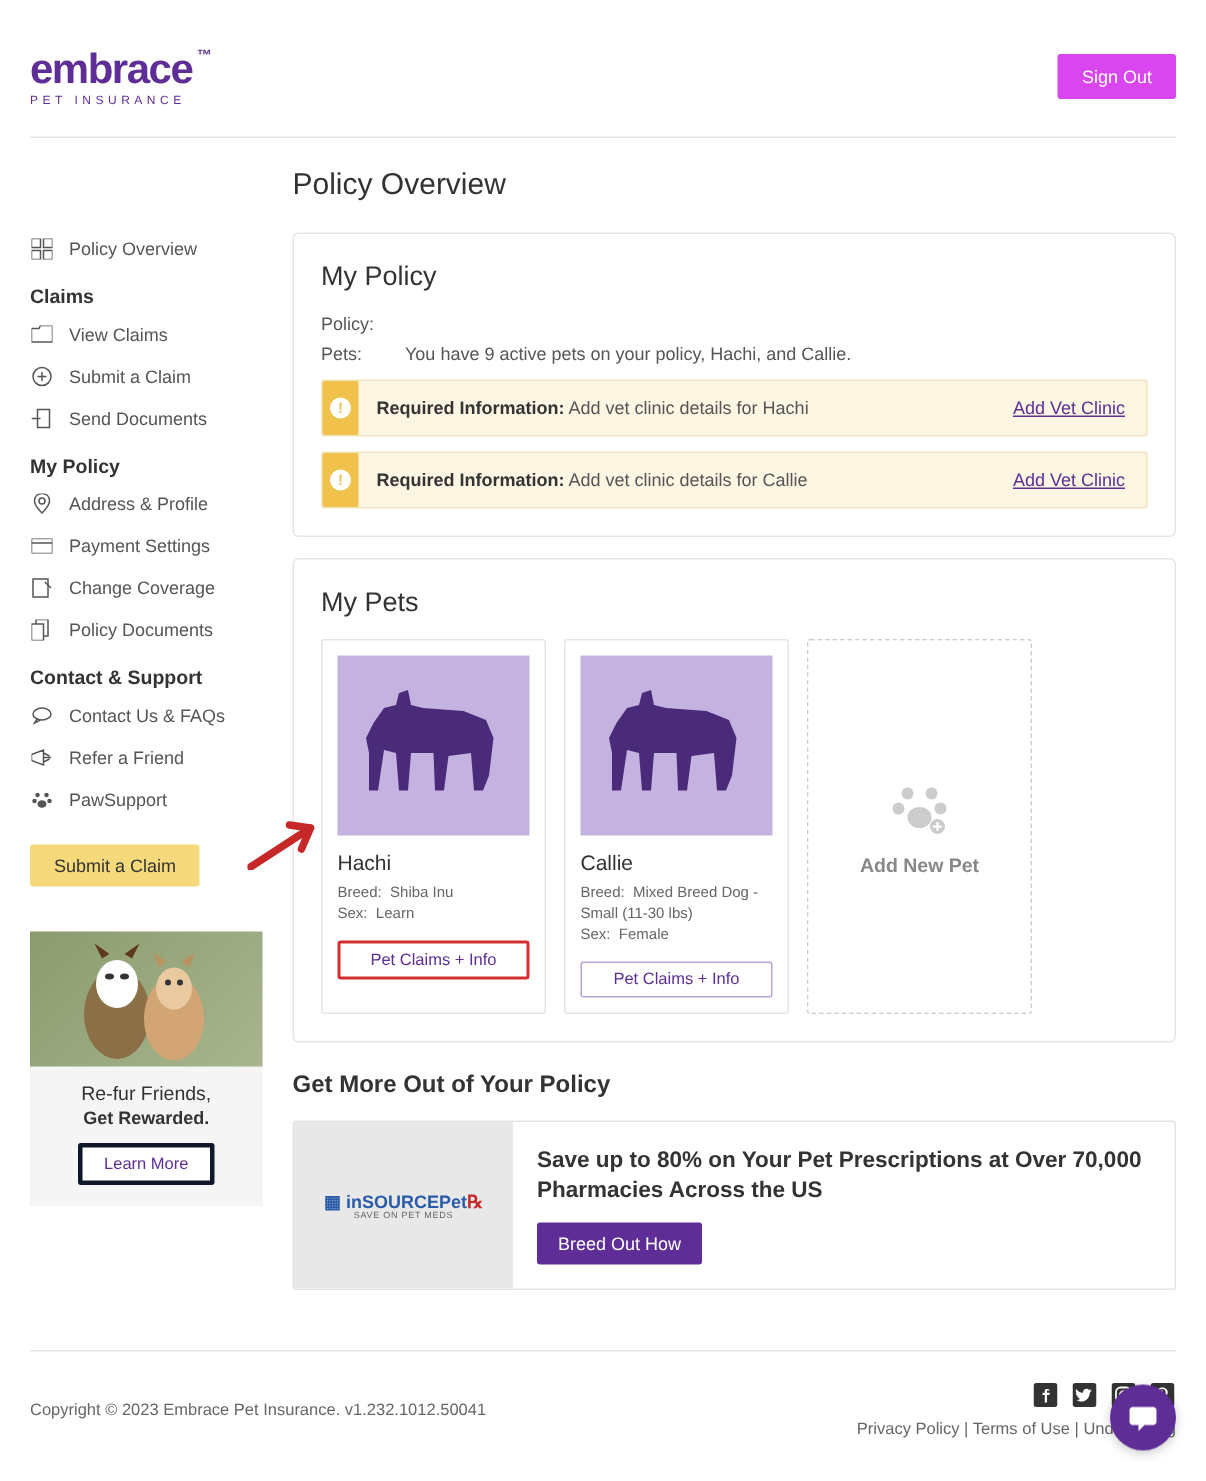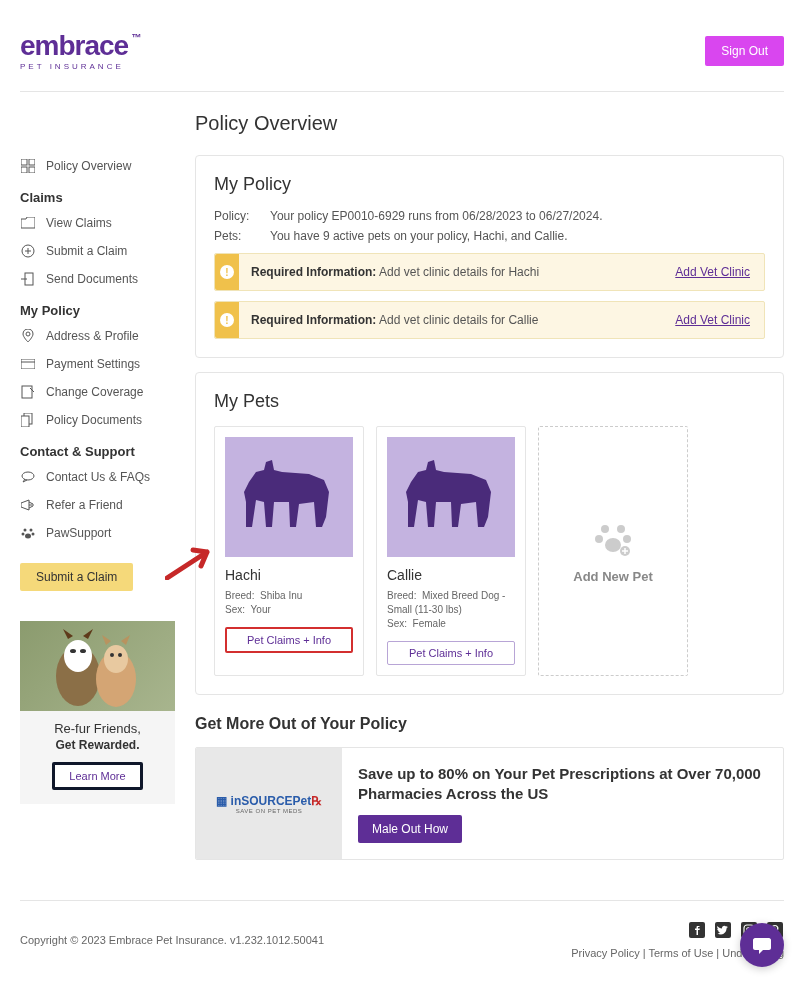--- a/index.html
+++ b/index.html
@@ -224,21 +224,20 @@
 
     </div>
 
     <div class="content">
       <h1 class="page-title">Policy Overview</h1>
 
       <div class="card">
         <div class="card-title">My Policy</div>
         <div class="policy-row">
           <span class="label">Policy:</span>
-          <span>Your policy EP0010-6929 runs from 06/28/2023 to 06/27/2024.</span>
         </div>
         <div class="policy-row">
           <span class="label">Pets:</span>
           <span>You have 9 active pets on your policy, Hachi, and Callie.</span>
         </div>
 
         <div class="alert">
           <div class="alert-icon-box">
               <div class="alert-icon-circle">!</div>
             </div>
@@ -261,21 +260,21 @@
 
           <div class="pet-card">
             <div class="pet-img">
               <svg width="110" height="90" viewBox="0 0 110 90">
                   <path d="M15 30 L22 20 L30 18 L32 10 L38 8 L40 18 L48 20 L75 22 L90 28 L95 40 L92 65 L88 75 L82 75 L80 50 L65 52 L62 75 L56 75 L55 50 L40 50 L38 75 L32 75 L30 50 L22 48 L18 75 L12 75 L12 50 L10 40 Z" fill="#4a2b7a"></path>
                 </svg>
             </div>
             <div class="pet-name">Hachi</div>
             <div class="pet-meta">
               <span>Breed:</span>&nbsp;&nbsp;<span>Shiba Inu</span><br>
-              <span>Sex:</span>&nbsp;&nbsp;<span>Your</span>
+              <span>Sex:</span>&nbsp;&nbsp;<span>Learn</span>
             </div>
             <button class="pet-btn highlighted">Pet Claims + Info</button>
           </div>
 
           <div class="pet-card">
             <div class="pet-img">
               <svg width="110" height="90" viewBox="0 0 110 90">
                   <path d="M15 30 L22 20 L30 18 L32 10 L38 8 L40 18 L48 20 L75 22 L90 28 L95 40 L92 65 L88 75 L82 75 L80 50 L65 52 L62 75 L56 75 L55 50 L40 50 L38 75 L32 75 L30 50 L22 48 L18 75 L12 75 L12 50 L10 40 Z" fill="#4a2b7a"></path>
                 </svg>
             </div>
@@ -312,21 +311,21 @@
 
       <div class="promo-wide">
         <div class="promo-wide-img">
           <div style="text-align:center;">
             <div style="font-size:12px;font-weight:700;color:#2a5caa;">▦ <span>inSOURCEPet</span><span style="color:#c62828;">℞</span></div>
             <div style="font-size:6px;color:#666;letter-spacing:0.5px;">SAVE ON PET MEDS</div>
           </div>
         </div>
         <div class="promo-wide-content">
           <div class="promo-wide-title">Save up to 80% on Your Pet Prescriptions at Over 70,000 Pharmacies Across the US</div>
-          <button class="find-out-btn">Male Out How</button>
+          <button class="find-out-btn">Breed Out How</button>
         </div>
       </div>
 
     </div>
   </div>
 
   <div class="footer">
     <div class="footer-row">
       <div class="footer-left">Copyright © 2023   Embrace Pet Insurance. v1.232.1012.50041</div>
       <div class="footer-right">

